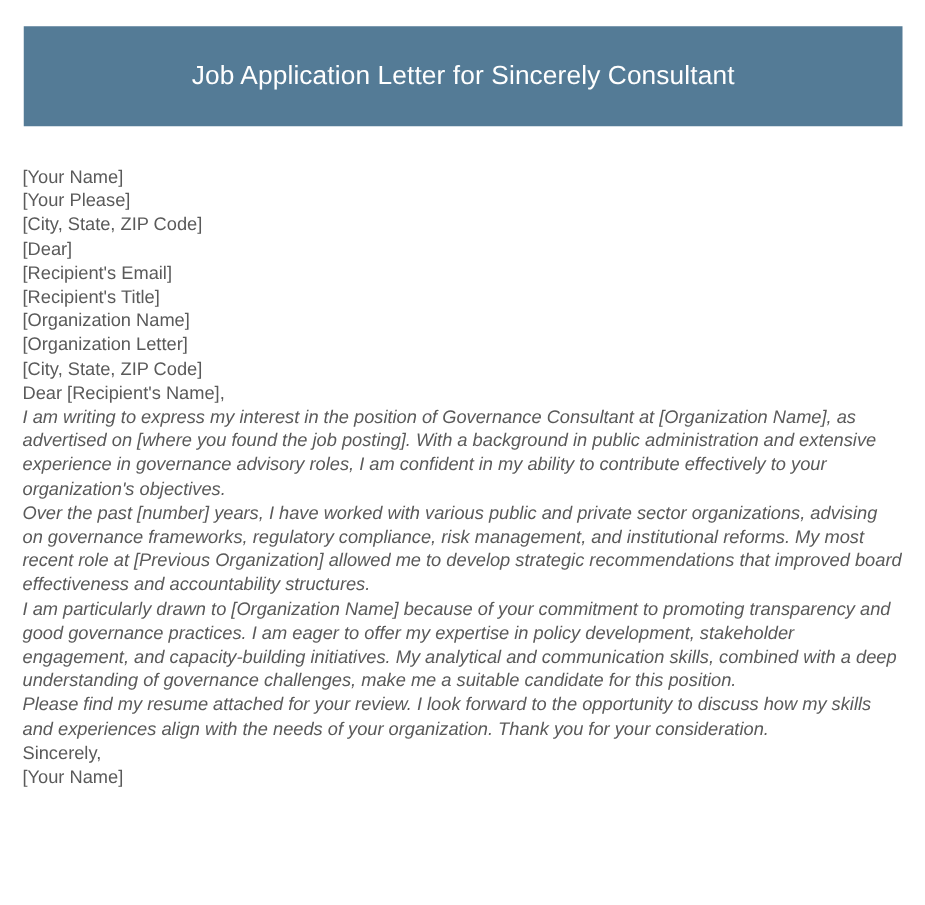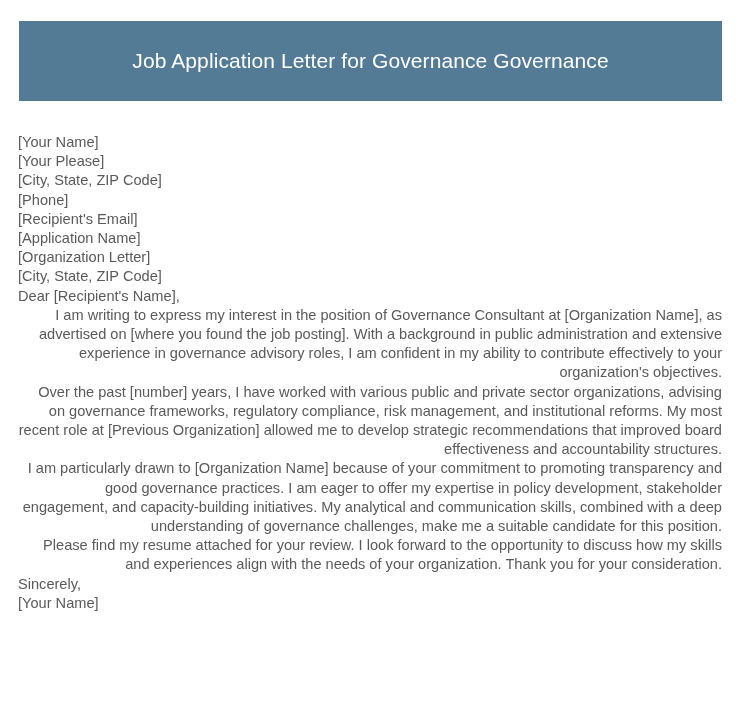--- a/index.html
+++ b/index.html
@@ -55,39 +55,41 @@
     display: block;
     white-space: pre-wrap;
     word-wrap: break-word;
     margin: 0;
     padding: 0;
   }
   .letter-para {
     display: block;
     margin: 0;
     padding: 0;
-    text-align: right;
+    text-align: left;
+    font-style: italic;
   }
 </style>
 </head>
 <body>
 
 <div class="page">
 
   <div class="title-bar">
-    <div class="title-text">Job Application Letter for Governance Governance</div>
+    <div class="title-text">Job Application Letter for Sincerely Consultant</div>
   </div>
 
   <div class="letter-body">
     <div class="letter-line">[Your Name]</div>
     <div class="letter-line">[Your Please]</div>
     <div class="letter-line">[City, State, ZIP Code]</div>
-    <div class="letter-line">[Phone]</div>
+    <div class="letter-line">[Dear]</div>
     <div class="letter-line">[Recipient's Email]</div>
-    <div class="letter-line">[Application Name]</div>
+    <div class="letter-line">[Recipient's Title]</div>
+    <div class="letter-line">[Organization Name]</div>
     <div class="letter-line">[Organization Letter]</div>
     <div class="letter-line">[City, State, ZIP Code]</div>
     <div class="letter-line">Dear [Recipient's Name],</div>
     <div class="letter-para">I am writing to express my interest in the position of Governance Consultant at [Organization Name], as advertised on [where you found the job posting]. With a background in public administration and extensive experience in governance advisory roles, I am confident in my ability to contribute effectively to your organization's objectives.</div>
     <div class="letter-para">Over the past [number] years, I have worked with various public and private sector organizations, advising on governance frameworks, regulatory compliance, risk management, and institutional reforms. My most recent role at [Previous Organization] allowed me to develop strategic recommendations that improved board effectiveness and accountability structures.</div>
     <div class="letter-para">I am particularly drawn to [Organization Name] because of your commitment to promoting transparency and good governance practices. I am eager to offer my expertise in policy development, stakeholder engagement, and capacity-building initiatives. My analytical and communication skills, combined with a deep understanding of governance challenges, make me a suitable candidate for this position.</div>
     <div class="letter-para">Please find my resume attached for your review. I look forward to the opportunity to discuss how my skills and experiences align with the needs of your organization. Thank you for your consideration.</div>
     <div class="letter-line">Sincerely,</div>
     <div class="letter-line">[Your Name]</div>
   </div>

